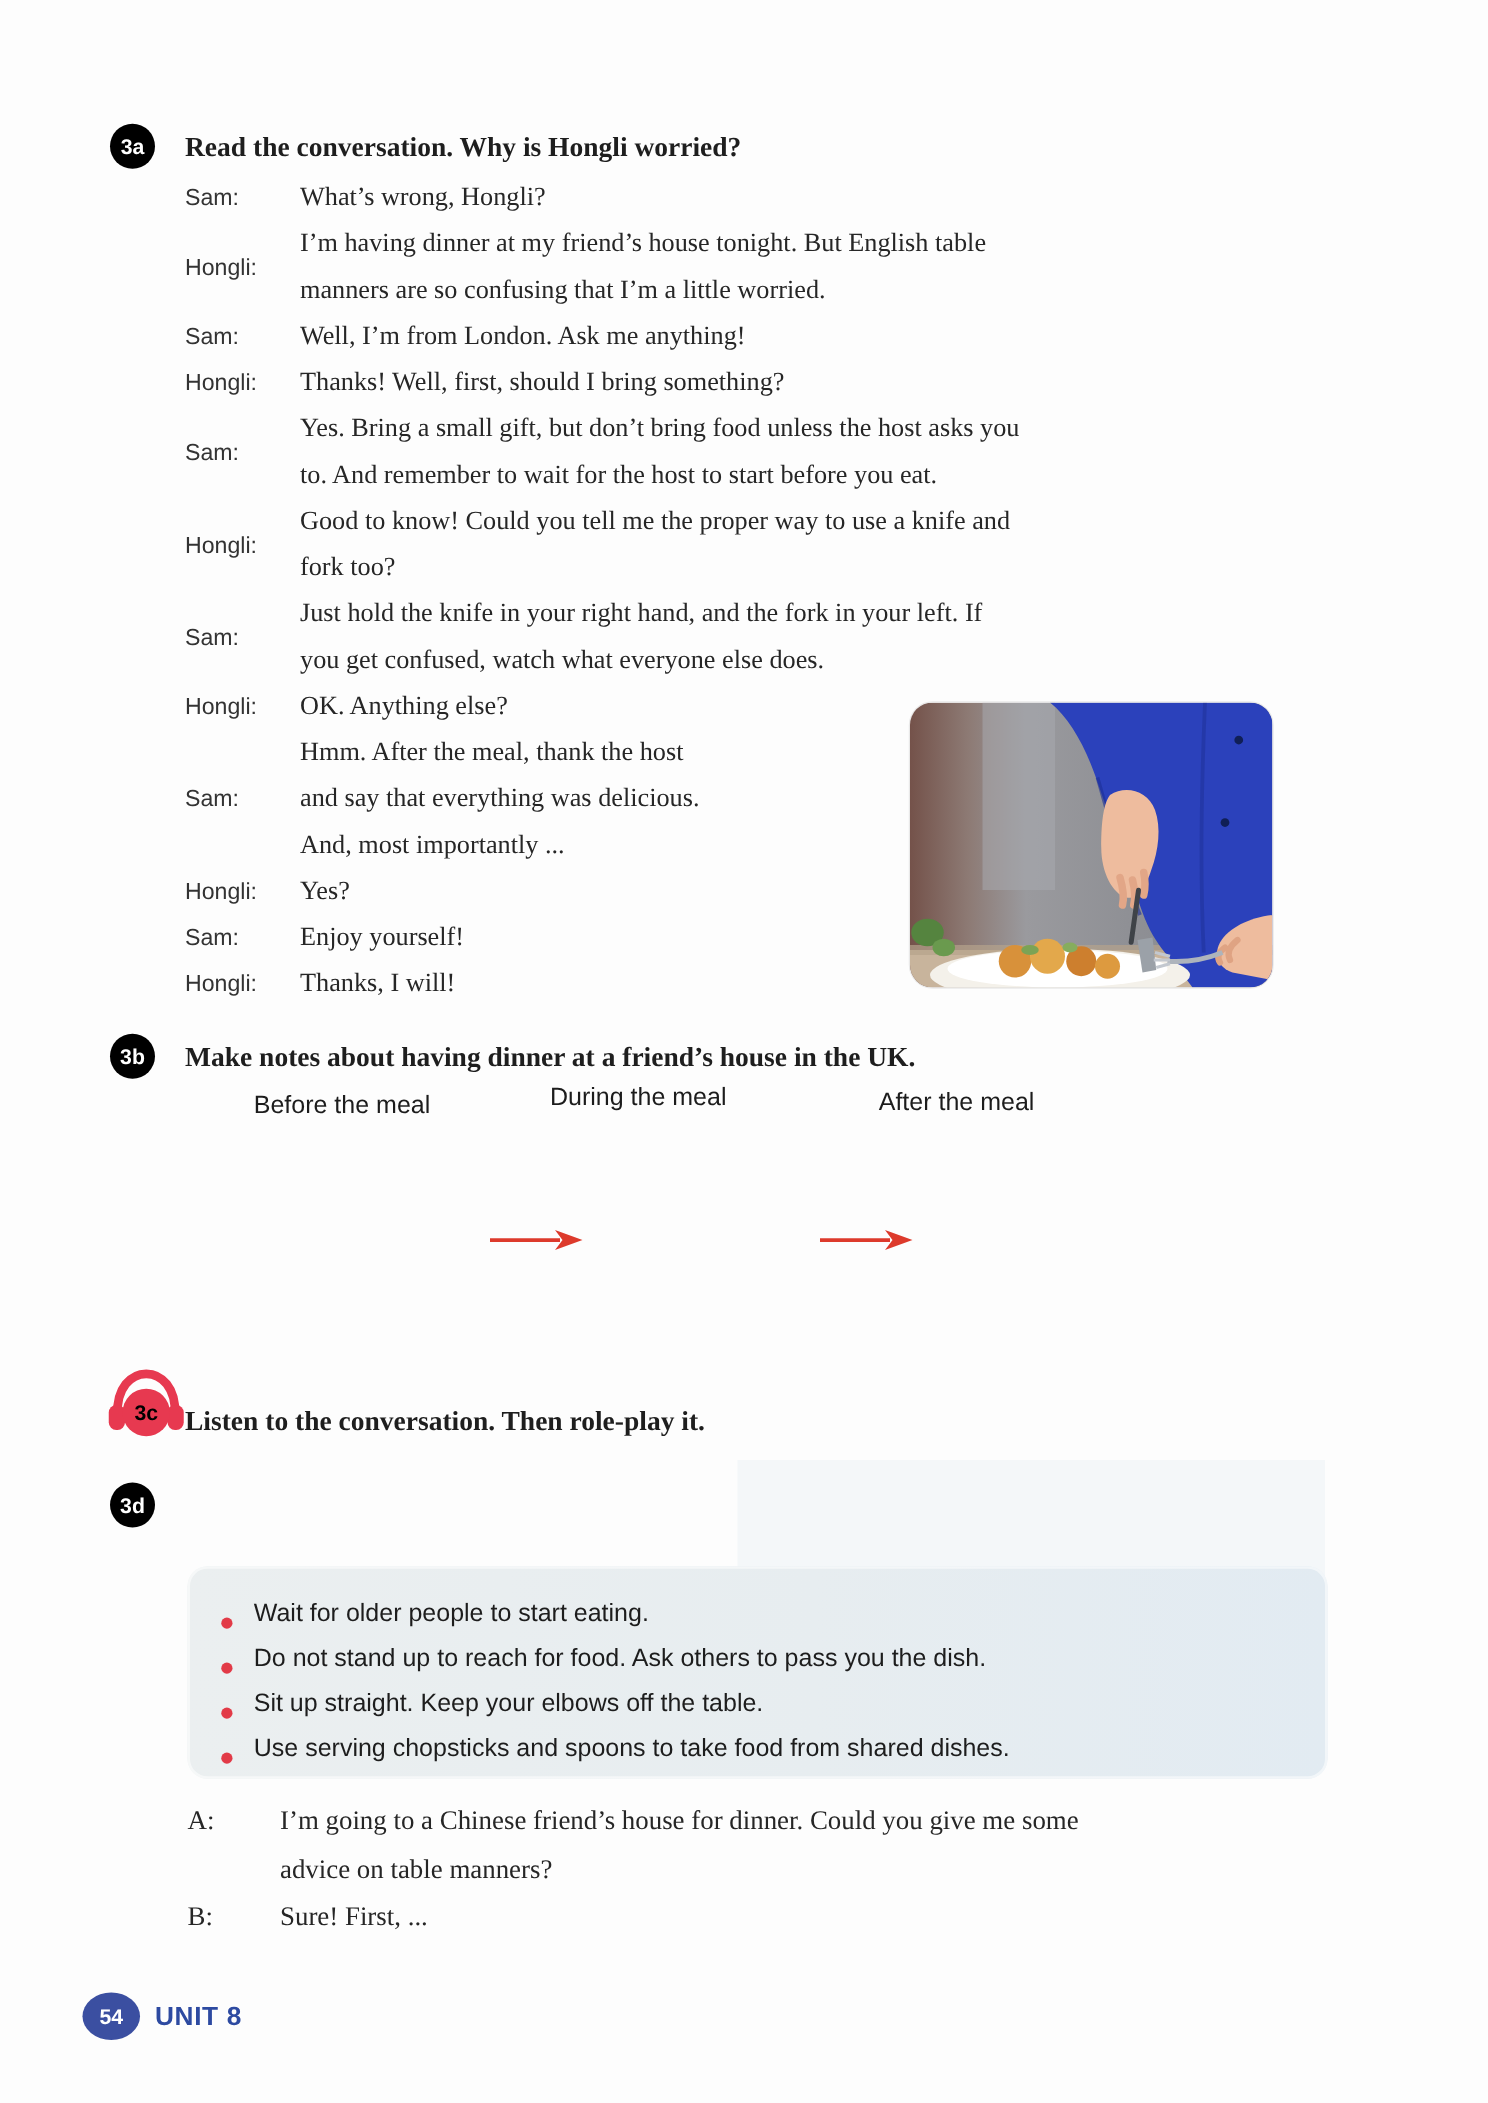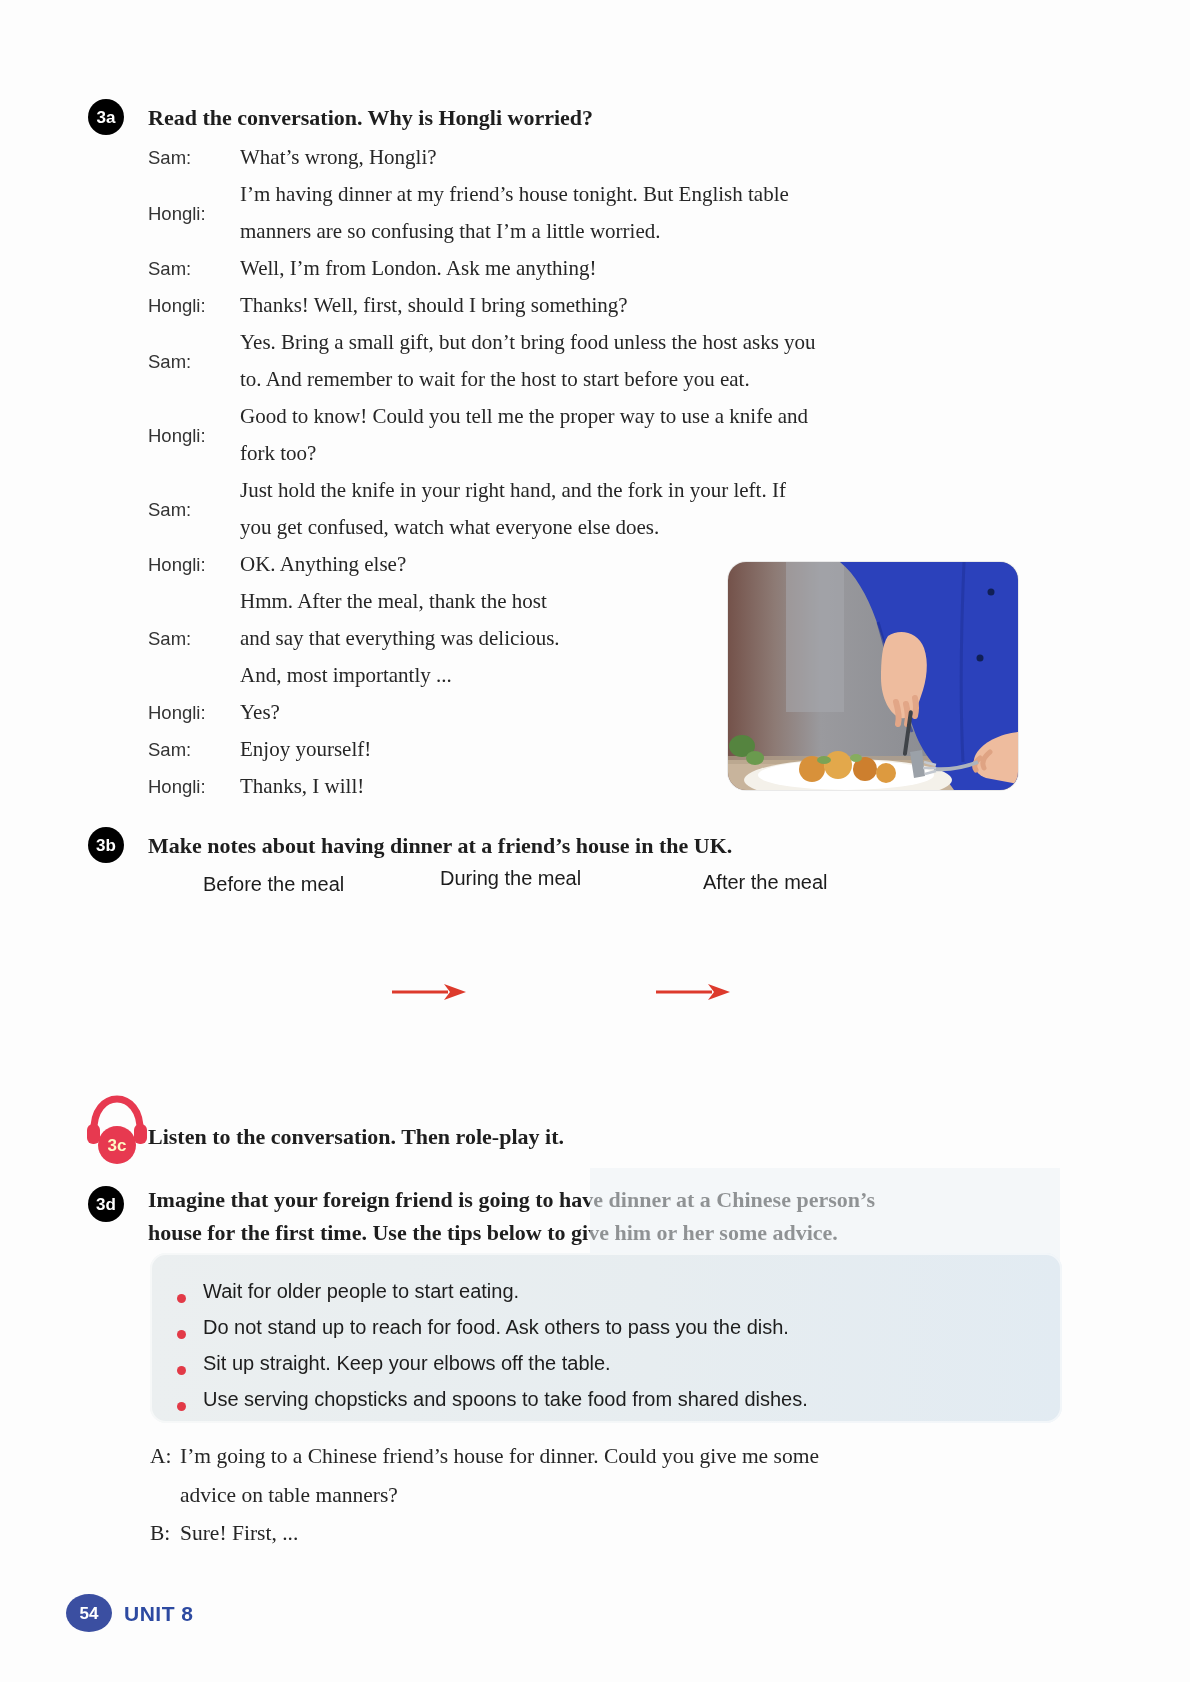--- a/index.html
+++ b/index.html
@@ -35,41 +35,41 @@
   .photo svg{display:block;width:100%;height:100%;}
   
   .col-label{
     position:absolute;font:20px/26px "Liberation Sans",sans-serif;color:#1c1c1c;
   }
   .flow-arrow{position:absolute;width:78px;height:18px;}
   
   .hp-wrap{position:absolute;left:84px;top:1094px;width:66px;height:64px;}
   .hp-wrap svg{position:absolute;inset:0;}
   .hp-badge{
-    position:absolute;left:14px;top:32px;width:38px;height:38px;border-radius:50%;
-    background:#e73950;color:#fef9c3;font:700 17px/1 "Liberation Sans",sans-serif;
+    position:absolute;left:14px;top:17px;width:38px;height:38px;border-radius:50%;
+    background:#e73950;color:#000000;font:700 17px/1 "Liberation Sans",sans-serif;
     display:flex;align-items:center;justify-content:center;
   }
   
   .tips-box{
     position:absolute;left:150px;top:1253px;width:912px;height:170px;
     border-radius:16px;
     background:linear-gradient(90deg,#ebeff0 0%,#e7edf0 55%,#e2ebf2 100%);
     box-shadow:inset 0 0 0 2px rgba(255,255,255,.55);
     padding:14px 0 0 24px;box-sizing:border-box;
   }
   .tint{position:absolute;left:590px;top:1168px;width:470px;height:95px;background:#edf2f5;opacity:.55;}
   .tip-row{display:flex;align-items:flex-end;height:36px;}
   .tip-dot{flex:0 0 9px;width:9px;height:9px;border-radius:50%;background:#e23a47;margin:0 17px 0 3px;}
   .tip-text{font:20px/24px "Liberation Sans",sans-serif;color:#1d1d1d;}
   
   .ab{position:absolute;left:150px;top:1437px;width:920px;}
   .ab-row{display:flex;align-items:flex-start;}
   .ab-row .ab-speaker{flex:0 0 30px;font:21.5px/38.5px "Liberation Serif",serif;color:#262626;}
-  .ab-row .ab-text{font:21.5px/38.5px "Liberation Serif",serif;color:#262626;white-space:pre-line;}
+  .ab-row .ab-text{font:21.5px/38.5px "Liberation Serif",serif;color:#262626;white-space:pre-line;margin-left:44px;}
   
   .page-badge{
     position:absolute;left:66px;top:1594px;width:46px;height:38px;border-radius:50%;
     background:#3b4fa1;color:#ffffff;font:700 17px/1 "Liberation Sans",sans-serif;
     display:flex;align-items:center;justify-content:center;
   }
   .unit-label{
     position:absolute;left:124px;top:1602px;
     font:700 21px/24px "Liberation Sans",sans-serif;color:#2d4aa1;letter-spacing:.5px;
   }
@@ -217,22 +217,20 @@
     <svg viewBox="0 0 66 64">
       <path d="M10,38 C9,16 21,5 33,5 C45,5 57,16 56,38" stroke="#e73950" stroke-width="7" fill="none" stroke-linecap="round"></path>
       <rect x="3" y="30" width="13" height="20" rx="6" fill="#e73950"></rect>
       <rect x="50" y="30" width="13" height="20" rx="6" fill="#e73950"></rect>
     </svg>
     <div class="hp-badge">3c</div>
   </div>
   <div class="sec-heading" style="left:148px;top:1122px">Listen to the conversation. Then role-play it.</div>
 
   <div class="badge" style="left:88px;top:1186px">3d</div>
-  <div class="sec-heading" style="left:148px;top:1183px;line-height:33px">Imagine that your foreign friend is going to have dinner at a Chinese person’s
-house for the first time. Use the tips below to give him or her some advice.</div>
 
   <div class="tint"></div>
   <div class="tips-box">
 
       <div class="tip-row">
         <span class="tip-dot"></span>
         <span class="tip-text">Wait for older people to start eating.</span>
       </div>
 
       <div class="tip-row">

